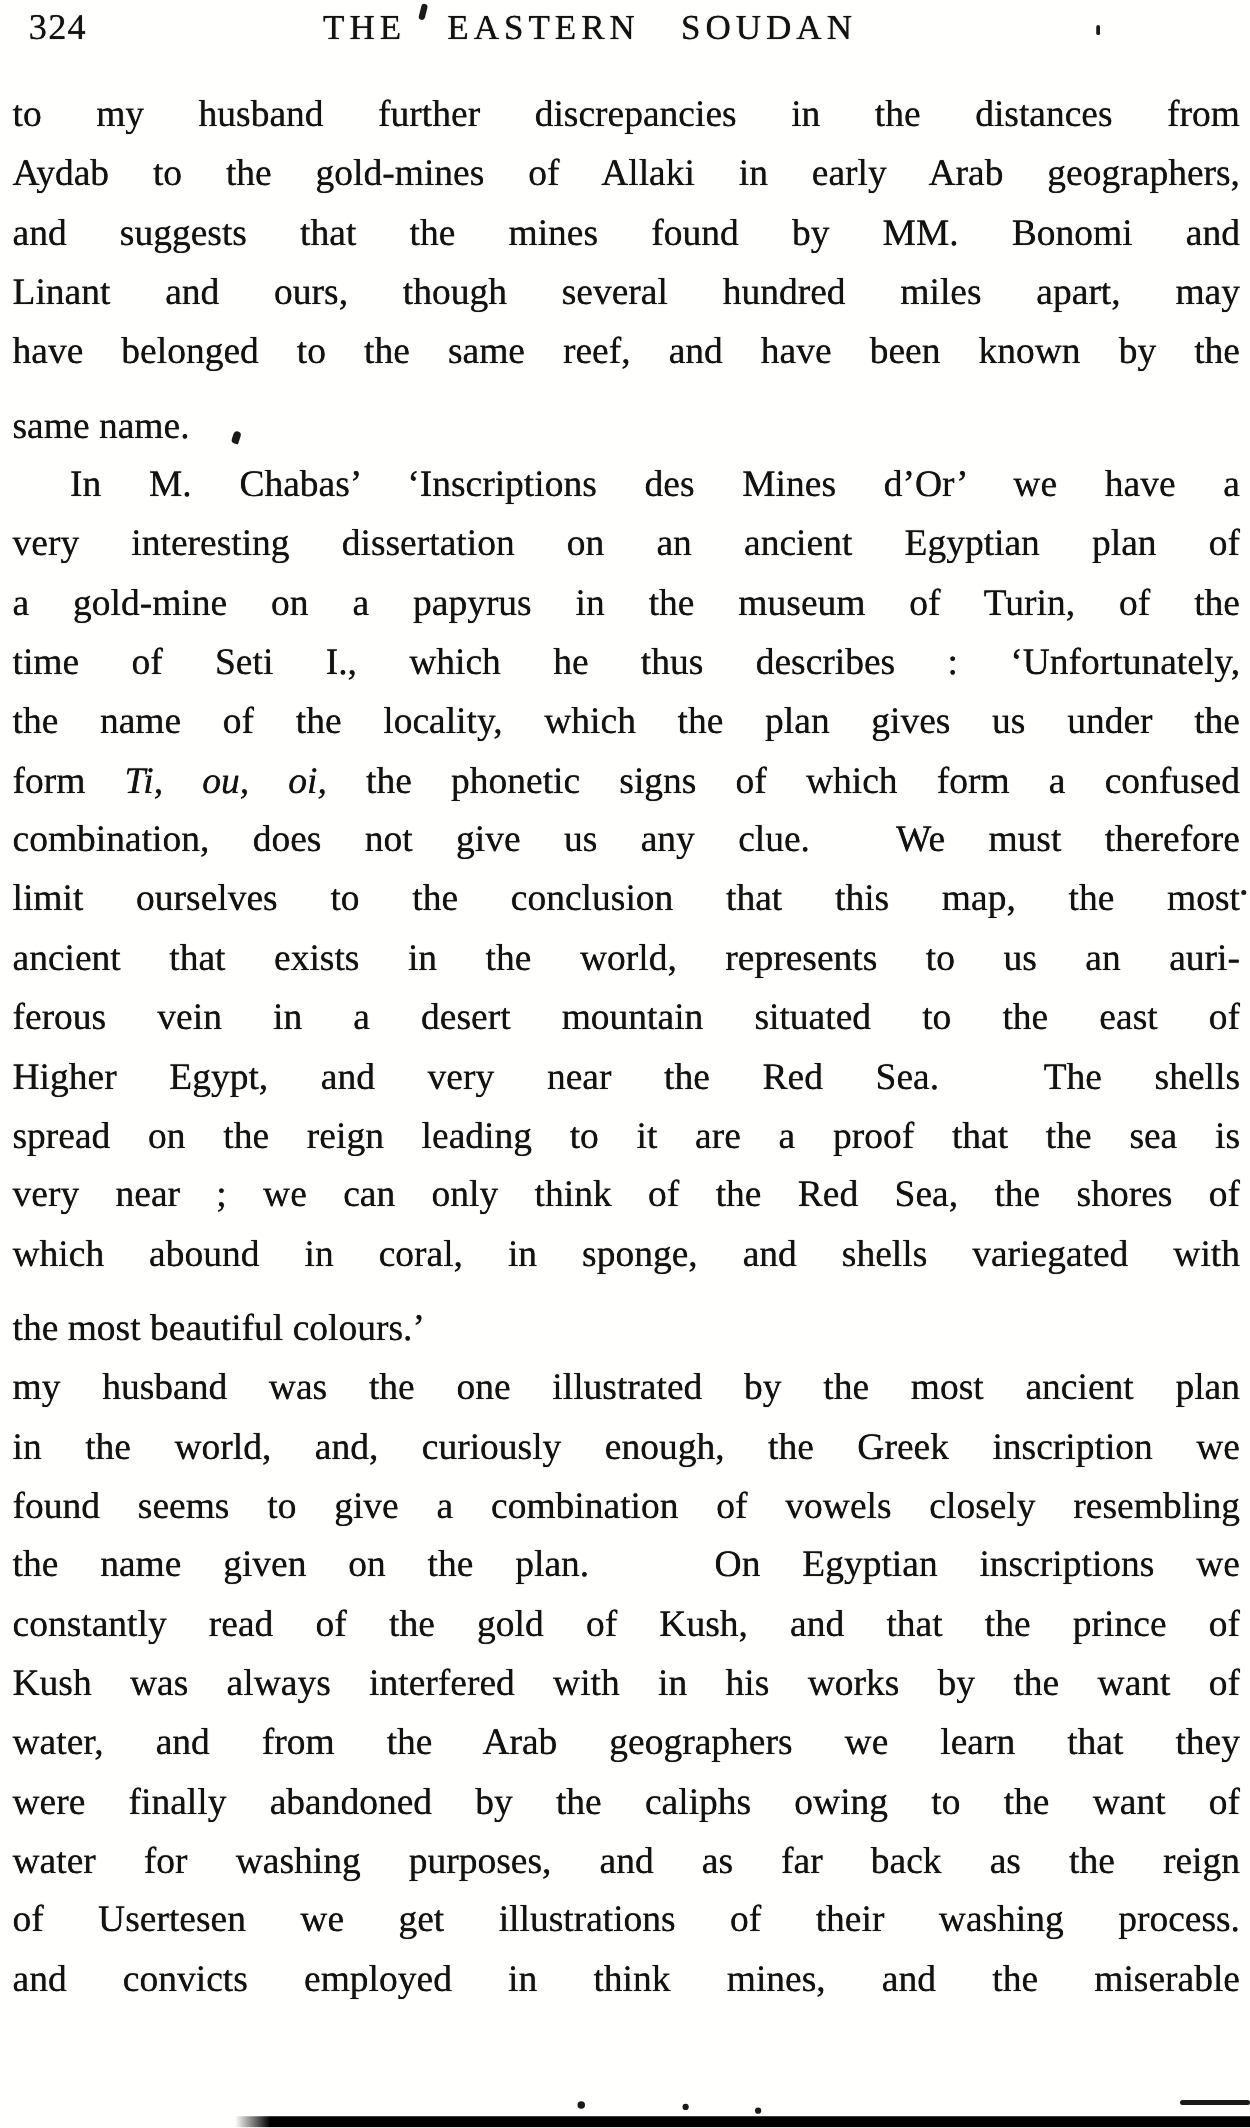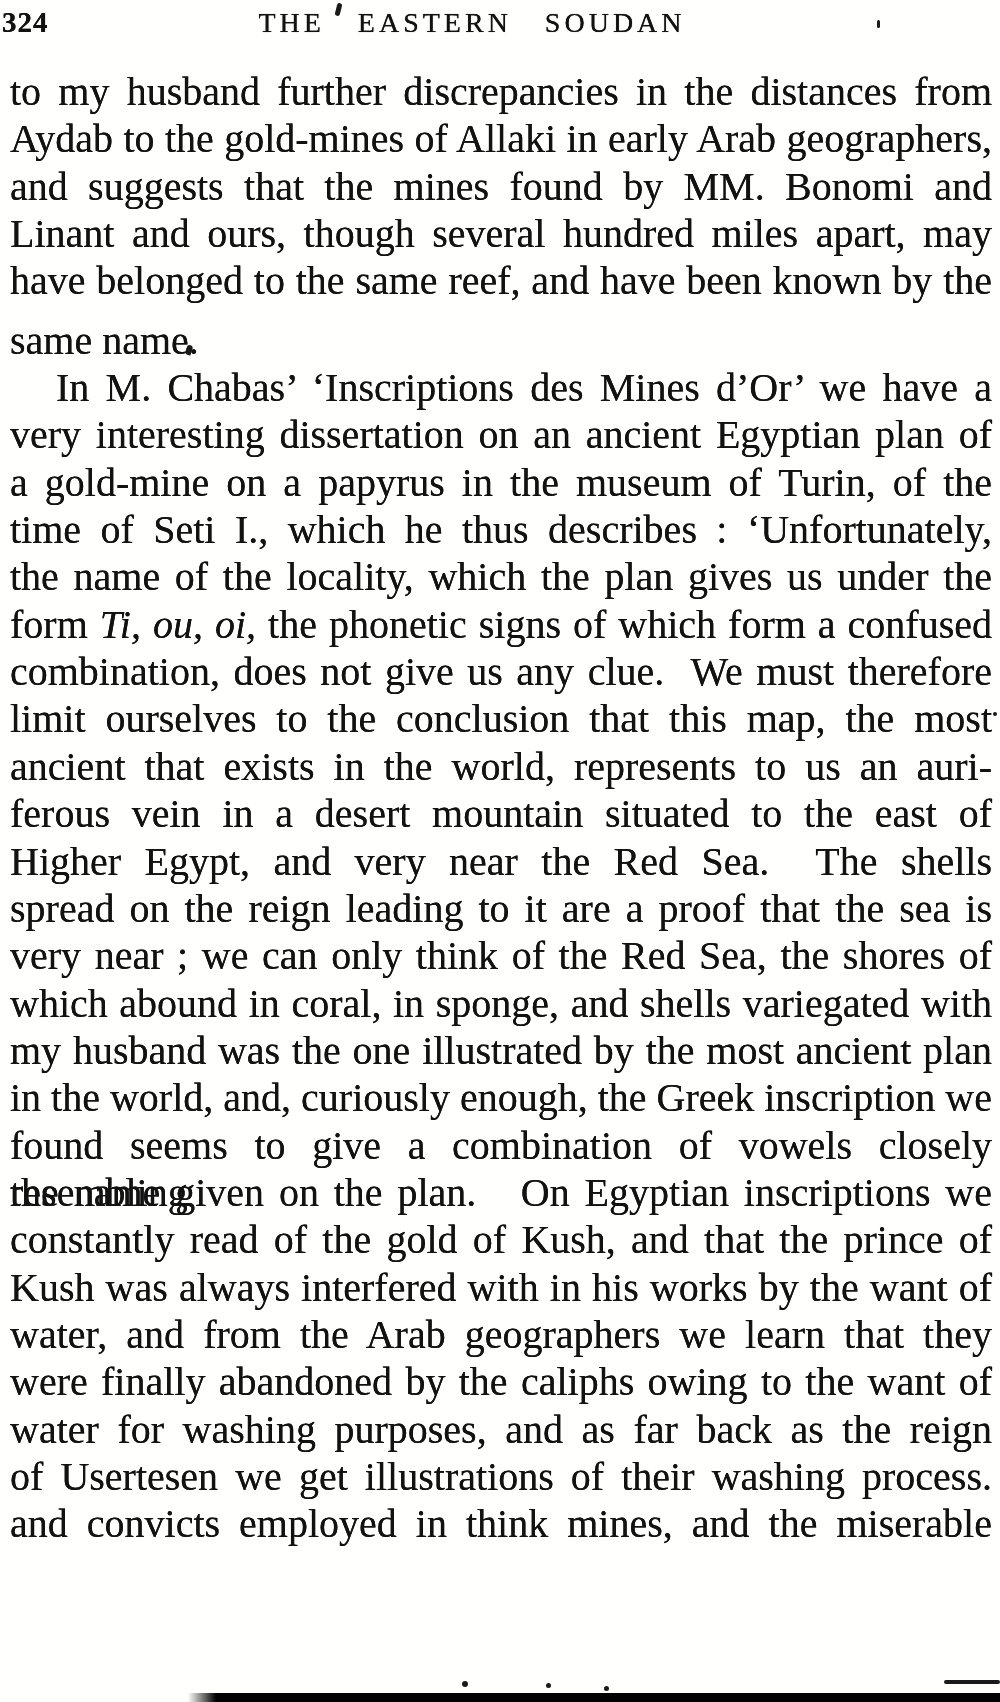--- a/index.html
+++ b/index.html
@@ -8,26 +8,25 @@
     width: 1000px;
     height: 1702px;
     background: #fffffe;
     overflow: hidden;
     font-family: "Liberation Serif", "DejaVu Serif", serif;
     color: #121212;
   }
   
   .pagenum {
     position: absolute;
-    left: 2px;
+    left: 23px;
     top: 6px;
     font-size: 29px;
     letter-spacing: 1px;
     text-shadow: 0 0 0.6px #111;
-    font-weight: bold;
   }
   .running-head {
     position: absolute;
     left: 0;
     right: 0;
     top: 7px;
     text-align: center;
     transform: translateX(-28px);
     font-size: 28px;
     letter-spacing: 4px;
@@ -38,21 +37,21 @@
   
   .text-block {
     position: absolute;
     top: 68px;
     left: 10px;
     width: 982px;
   }
   .line {
     height: 47.35px;
     line-height: 47.35px;
-    font-size: 40px;
+    font-size: 30px;
     text-align: justify;
     text-align-last: justify;
     -moz-text-align-last: justify;
     white-space: normal;
     overflow: visible;
     text-shadow: 0 0 0.6px #151515;
   }
   .line.indent { padding-left: 46px; }
   .line.no-just { text-align: left; text-align-last: left; margin-top: 12px; -moz-text-align-last: left; }
   .line em { font-style: italic; margin-top: 43px; }
@@ -101,20 +100,21 @@
         <div class="line">the name of the locality, which the plan gives us under the</div>
         <div class="line"><span>form </span><em>Ti, ou, oi,</em><span> the phonetic signs of which form a confused</span></div>
         <div class="line">combination, does not give us any clue.&nbsp; We must therefore</div>
         <div class="line">limit ourselves to the conclusion that this map, the most</div>
         <div class="line">ancient that exists in the world, represents to us an auri-</div>
         <div class="line">ferous vein in a desert mountain situated to the east of</div>
         <div class="line">Higher Egypt, and very near the Red Sea.&nbsp; The shells</div>
         <div class="line">spread on the reign leading to it are a proof that the sea is</div>
         <div class="line">very near ; we can only think of the Red Sea, the shores of</div>
         <div class="line">which abound in coral, in sponge, and shells variegated with</div>
+        <div class="line no-just">the most beautiful colours.’</div>
       </div>
       <div>
         <div class="line">my husband was the one illustrated by the most ancient plan</div>
         <div class="line">in the world, and, curiously enough, the Greek inscription we</div>
         <div class="line">found seems to give a combination of vowels closely resembling</div>
         <div class="line">the name given on the plan.&nbsp;&nbsp; On Egyptian inscriptions we</div>
         <div class="line">constantly read of the gold of Kush, and that the prince of</div>
         <div class="line">Kush was always interfered with in his works by the want of</div>
         <div class="line">water, and from the Arab geographers we learn that they</div>
         <div class="line">were finally abandoned by the caliphs owing to the want of</div>

